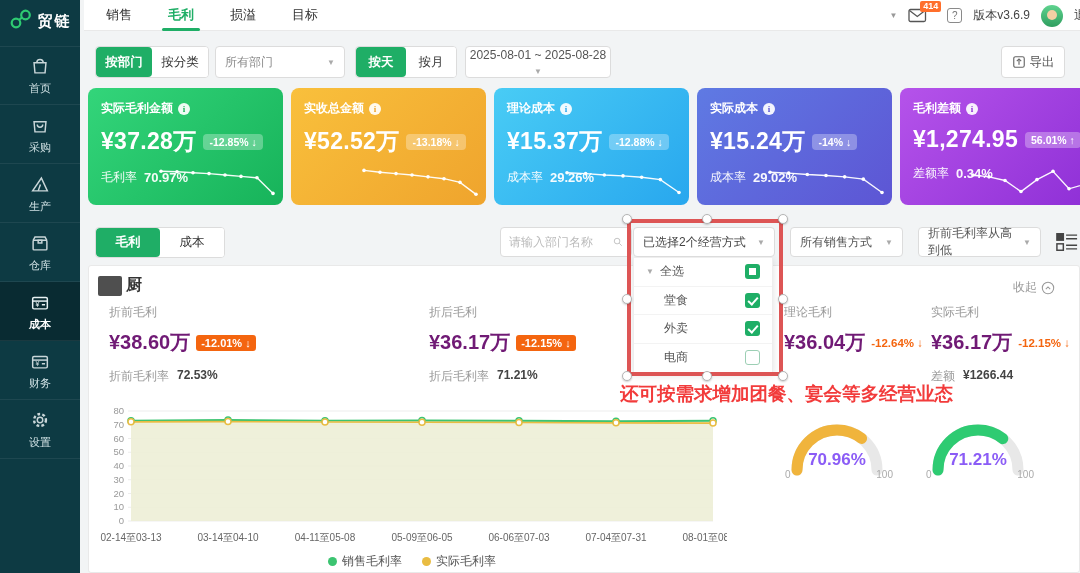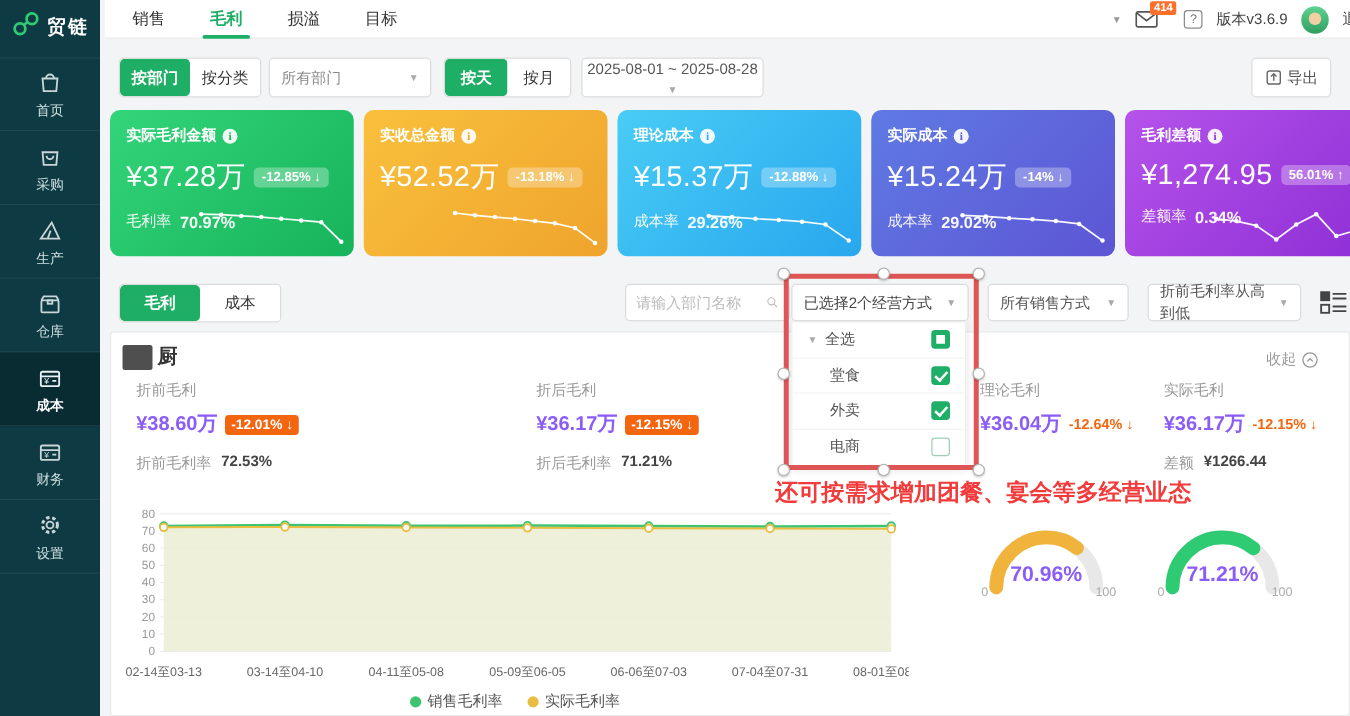--- a/index.html
+++ b/index.html
@@ -55,21 +55,21 @@
                 border-radius:4px; display:flex; align-items:center; justify-content:center; gap:4px; font-size:12.5px; color:#555; cursor:pointer; }
 
   
   .cards { position:absolute; left:8px; top:88px; display:flex; gap:8px; }
   .kpi-card { width:195px; height:117px; border-radius:8px; color:#fff; position:relative; padding:12px 12px 0 13px; flex-shrink:0; overflow:hidden; }
   .kpi-title-row { display:flex; align-items:center; gap:5px; }
   .kpi-title { font-size:12px; font-weight:bold; }
   .info-icon { width:12px; height:12px; border-radius:50%; background:rgba(255,255,255,.92); font-size:9px; font-weight:bold;
                font-family:"Liberation Serif","DejaVu Serif",serif; display:flex; align-items:center; justify-content:center; }
   .kpi-value-row { display:flex; align-items:center; gap:7px; margin-top:9px; }
-  .kpi-value { font-size:23px; font-weight:normal; letter-spacing:.3px; }
+  .kpi-value { font-size:23px; font-weight:bold; letter-spacing:.3px; }
   .kpi-badge { background:rgba(255,255,255,.3); font-size:10.5px; font-weight:bold; padding:2px 6px; border-radius:4px; white-space:nowrap; }
   .kpi-rate-row { margin-top:12px; font-size:12px; color:rgba(255,255,255,.95); display:flex; gap:7px; align-items:center; }
   .kpi-rate { font-size:13px; font-weight:bold; }
   .spark { position:absolute; right:4px; bottom:3px; }
 
   
   .seg3 { left:15px; top:227px; height:31px; }
   .seg3 .seg-btn { width:64px; }
   .search-box { position:absolute; left:420px; top:227px; width:132px; height:30px; background:#fff; border:1px solid #dcdcdc;
                 border-radius:4px; display:flex; align-items:center; padding:0 8px; gap:4px;justify-content:center; }
@@ -86,21 +86,21 @@
   
   .panel { position:absolute; left:8px; top:265px; width:992px; height:308px; background:#fff; border:1px solid #e9e9e9; border-radius:3px; }
   .redact { position:absolute; left:9px; top:10px; width:24px; height:20px; background:#4f4f4f; border-radius:2px; }
   .panel-title { position:absolute; left:37px; top:9px; font-size:16px; font-weight:bold; color:#333; }
   .collapse { position:absolute; right:24px; top:13px; display:flex; align-items:center; gap:4px; font-size:12px; color:#999; cursor:pointer; }
 
   .stat-col { position:absolute; top:38px; }
   .stat-col.c1 { left:20px; } .stat-col.c2 { left:340px; } .stat-col.c3 { left:695px; } .stat-col.c4 { left:842px; }
   .stat-label { font-size:12px; color:#999; }
   .stat-value-row { display:flex; align-items:center; gap:6px; margin-top:8px; }
-  .stat-value { font-size:16px; font-weight:bold; color:#8b5cf6; }
+  .stat-value { font-size:20px; font-weight:bold; color:#701a75; }
   .stat-badge.badge-solid { background:#f4650f; color:#fff; font-size:11px; font-weight:bold; padding:2px 5px; border-radius:3px; white-space:nowrap; }
   .stat-badge.badge-plain { color:#f4650f; font-size:11.5px; font-weight:bold; white-space:nowrap; }
   .stat-sub { margin-top:12px; font-size:12px; color:#999; display:flex; gap:8px; }
   .stat-sub b { color:#444; font-weight:bold; }
 
   .chart-wrap { position:absolute; left:8px; top:135px; width:630px; height:150px; }
   .chart-legend { position:absolute; left:8px; top:287px; width:630px; display:flex; justify-content:center; gap:20px; font-size:12px; color:#555; }
   .chart-legend .li { display:flex; align-items:center; gap:5px; }
   .dot { width:9px; height:9px; border-radius:50%; display:inline-block; }
 

